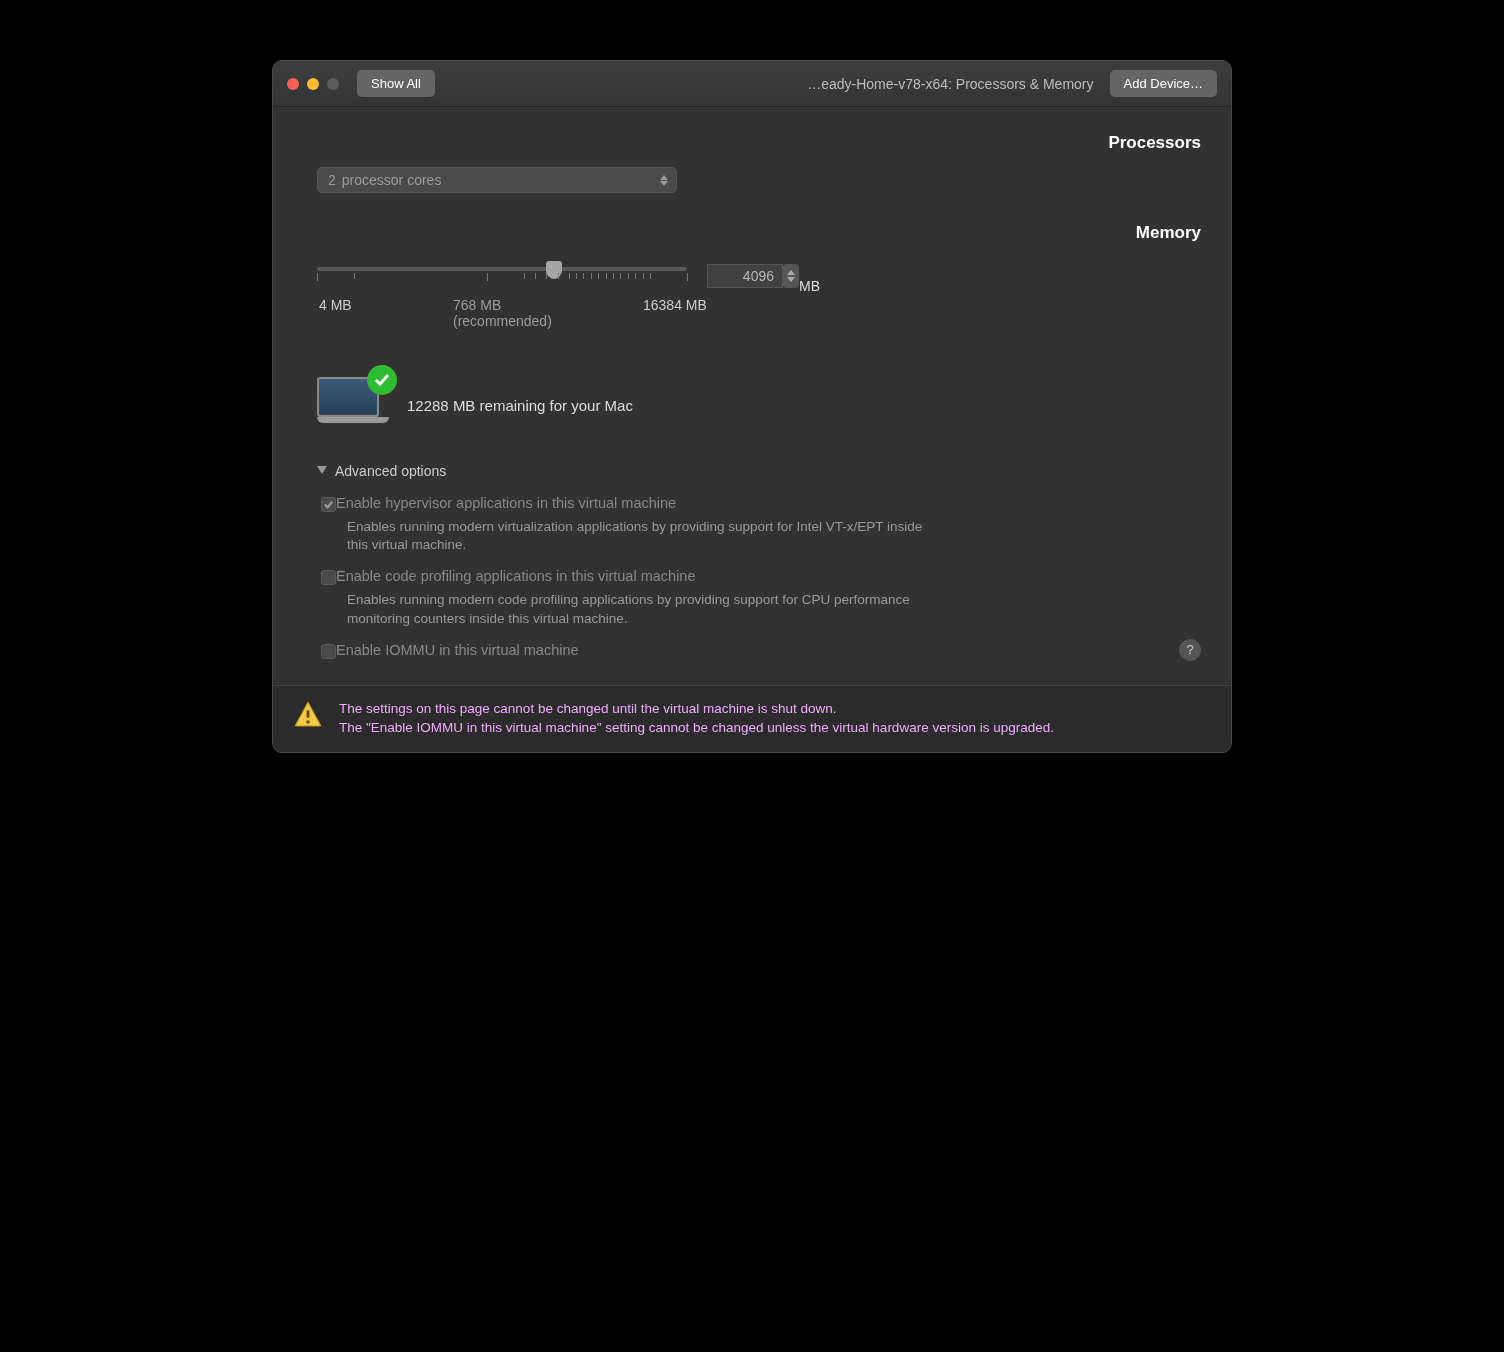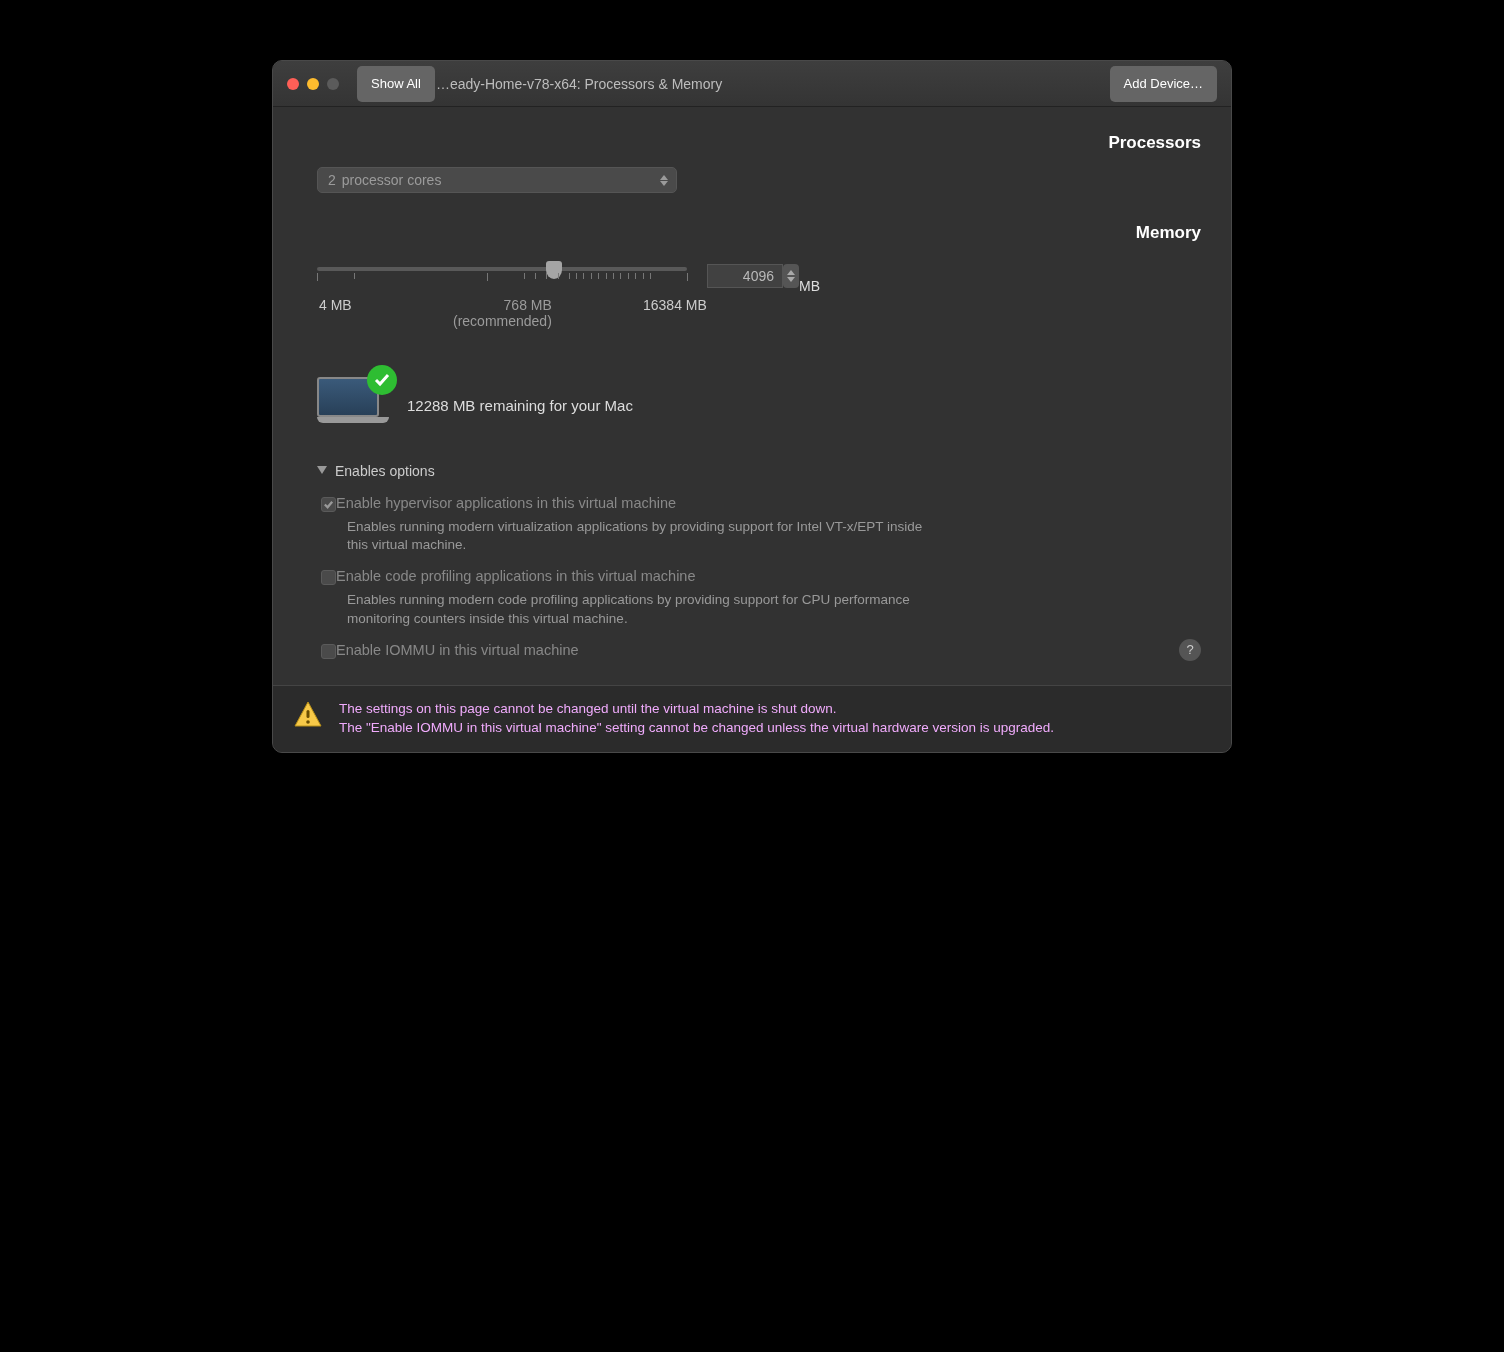--- a/index.html
+++ b/index.html
@@ -35,29 +35,29 @@
 .dot.yellow { background: #febc2e; }
 .dot.grey { background: #5b5b5b; }
 .btn {
   background: #656565;
   color: #fff;
   border: none;
   border-radius: 5px;
   padding: 3px 14px;
   font-size: 13px;
   cursor: pointer;
-  height: 36px;
+  height: 27px;
 }
 .title-text {
   flex: 1;
-  text-align: left;
+  text-align: right;
   color: #bdbdbd;
   font-size: 14px;
   font-weight: 500;
-  padding: 0 1px;
+  padding: 0 16px;
   white-space: nowrap;
   overflow: hidden;
 }
 .content {
   padding: 26px 30px 20px 30px;
   color: #ddd;
 }
 h2.section {
   color: #fff;
   font-size: 17px;
@@ -122,21 +122,21 @@
 .slider-labels {
   position: relative;
   margin-top: 14px;
   color: #ccc;
   font-size: 14px;
   height: 46px;
   margin-left: -14px;
 }
 .slider-labels .lbl { position: absolute; white-space: nowrap; }
 .lbl.min { left: 16px; }
-.lbl.rec { left: 150px; text-align: right; color: #9b9b9b; }
+.lbl.rec { left: 150px; text-align: left; color: #9b9b9b; }
 .lbl.max { left: 340px; }
 .mem-input {
   display: flex;
   align-items: center;
   gap: 0;
 }
 .mem-input input {
   width: 76px;
   height: 24px;
   background: #414141;
@@ -349,21 +349,21 @@
         </div>
       </div>
       <div class="remaining-text">12288 MB remaining for your Mac</div>
     </div>
 
     <div class="advanced">
       <div class="adv-header">
         <svg viewBox="0 0 10 10">
             <path d="M0 0 L10 0 L5 8 Z"></path>
           </svg>
-        <span>Enables options</span>
+        <span>Advanced options</span>
       </div>
 
       <div class="option">
         <div class="checkbox checked">
           <svg viewBox="0 0 12 12">
               <path d="M2 6 L5 9 L10 3"></path>
             </svg>
         </div>
         <span class="opt-label">Enable hypervisor applications in this virtual machine</span>
       </div>

